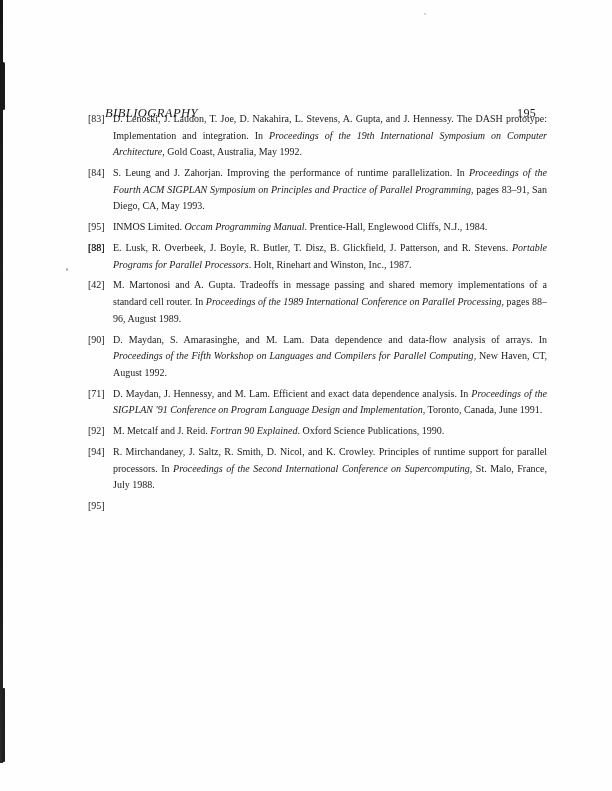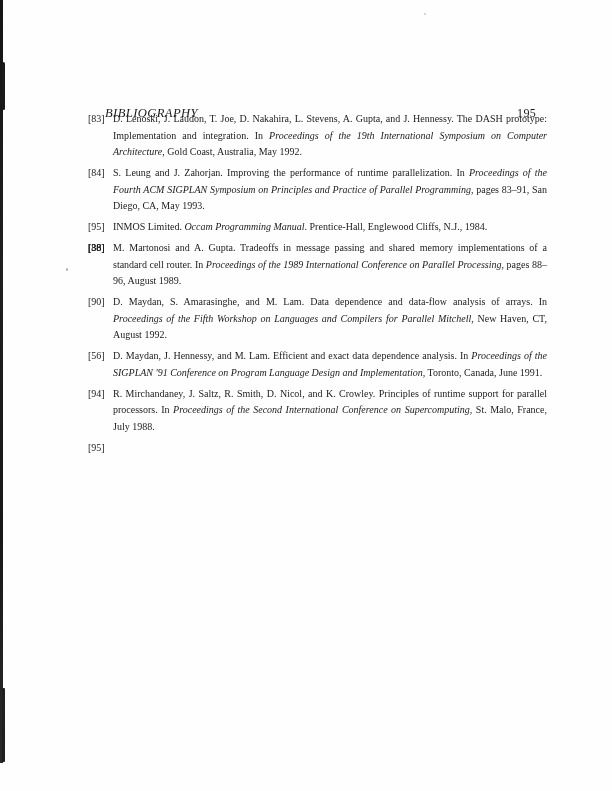--- a/index.html
+++ b/index.html
@@ -128,30 +128,33 @@
       <div class="ref">
       <span class="label">[84]</span><span class="body"><span>S. Leung and J. Zahorjan. Improving the performance of runtime parallelization. In </span><span class="it">Proceedings of the Fourth ACM SIGPLAN Symposium on Principles and Practice of Parallel Programming</span><span>, pages 83–91, San Diego, CA, May 1993.</span></span>
     </div>
       <div class="ref">
       <span class="label">[95]</span><span class="body"><span>INMOS Limited. </span><span class="it">Occam Programming Manual</span><span>. Prentice-Hall, Englewood Cliffs, N.J., 1984.</span></span>
     </div>
       <div class="ref">
       <span class="label">[38]</span>
     </div>
       <div class="ref">
-      <span class="label">[88]</span>
+      <span class="label">[88]</span><span class="body"><span>E. Lusk, R. Overbeek, J. Boyle, R. Butler, T. Disz, B. Glickfield, J. Patterson, and R. Stevens. </span><span class="it">Portable Programs for Parallel Processors</span><span>. Holt, Rinehart and Winston, Inc., 1987.</span></span>
     </div>
       <div class="ref">
-      <span class="label">[36]</span><span class="body"><span>M. Martonosi and A. Gupta. Tradeoffs in message passing and shared memory implementations of a standard cell router. In </span><span class="it">Proceedings of the 1989 International Conference on Parallel Processing</span><span>, pages 88–96, August 1989.</span></span>
+      <span class="label">[42]</span><span class="body"><span>M. Martonosi and A. Gupta. Tradeoffs in message passing and shared memory implementations of a standard cell router. In </span><span class="it">Proceedings of the 1989 International Conference on Parallel Processing</span><span>, pages 88–96, August 1989.</span></span>
     </div>
       <div class="ref">
-      <span class="label">[90]</span><span class="body"><span>D. Maydan, S. Amarasinghe, and M. Lam. Data dependence and data-flow analysis of arrays. In </span><span class="it">Proceedings of the Fifth Workshop on Languages and Compilers for Parallel Mitchell</span><span>, New Haven, CT, August 1992.</span></span>
+      <span class="label">[90]</span><span class="body"><span>D. Maydan, S. Amarasinghe, and M. Lam. Data dependence and data-flow analysis of arrays. In </span><span class="it">Proceedings of the Fifth Workshop on Languages and Compilers for Parallel Computing</span><span>, New Haven, CT, August 1992.</span></span>
     </div>
       <div class="ref">
-      <span class="label">[56]</span><span class="body"><span>D. Maydan, J. Hennessy, and M. Lam. Efficient and exact data dependence analysis. In </span><span class="it">Proceedings of the SIGPLAN '91 Conference on Program Language Design and Implementation</span><span>, Toronto, Canada, June 1991.</span></span>
+      <span class="label">[71]</span><span class="body"><span>D. Maydan, J. Hennessy, and M. Lam. Efficient and exact data dependence analysis. In </span><span class="it">Proceedings of the SIGPLAN '91 Conference on Program Language Design and Implementation</span><span>, Toronto, Canada, June 1991.</span></span>
+    </div>
+      <div class="ref">
+      <span class="label">[92]</span><span class="body"><span>M. Metcalf and J. Reid. </span><span class="it">Fortran 90 Explained</span><span>. Oxford Science Publications, 1990.</span></span>
     </div>
       <div class="ref">
       <span class="label">[94]</span><span class="body"><span>R. Mirchandaney, J. Saltz, R. Smith, D. Nicol, and K. Crowley. Principles of runtime support for parallel processors. In </span><span class="it">Proceedings of the Second International Conference on Supercomputing</span><span>, St. Malo, France, July 1988.</span></span>
     </div>
       <div class="ref">
       <span class="label">[95]</span>
     </div>
     </div>
 
 </div>

